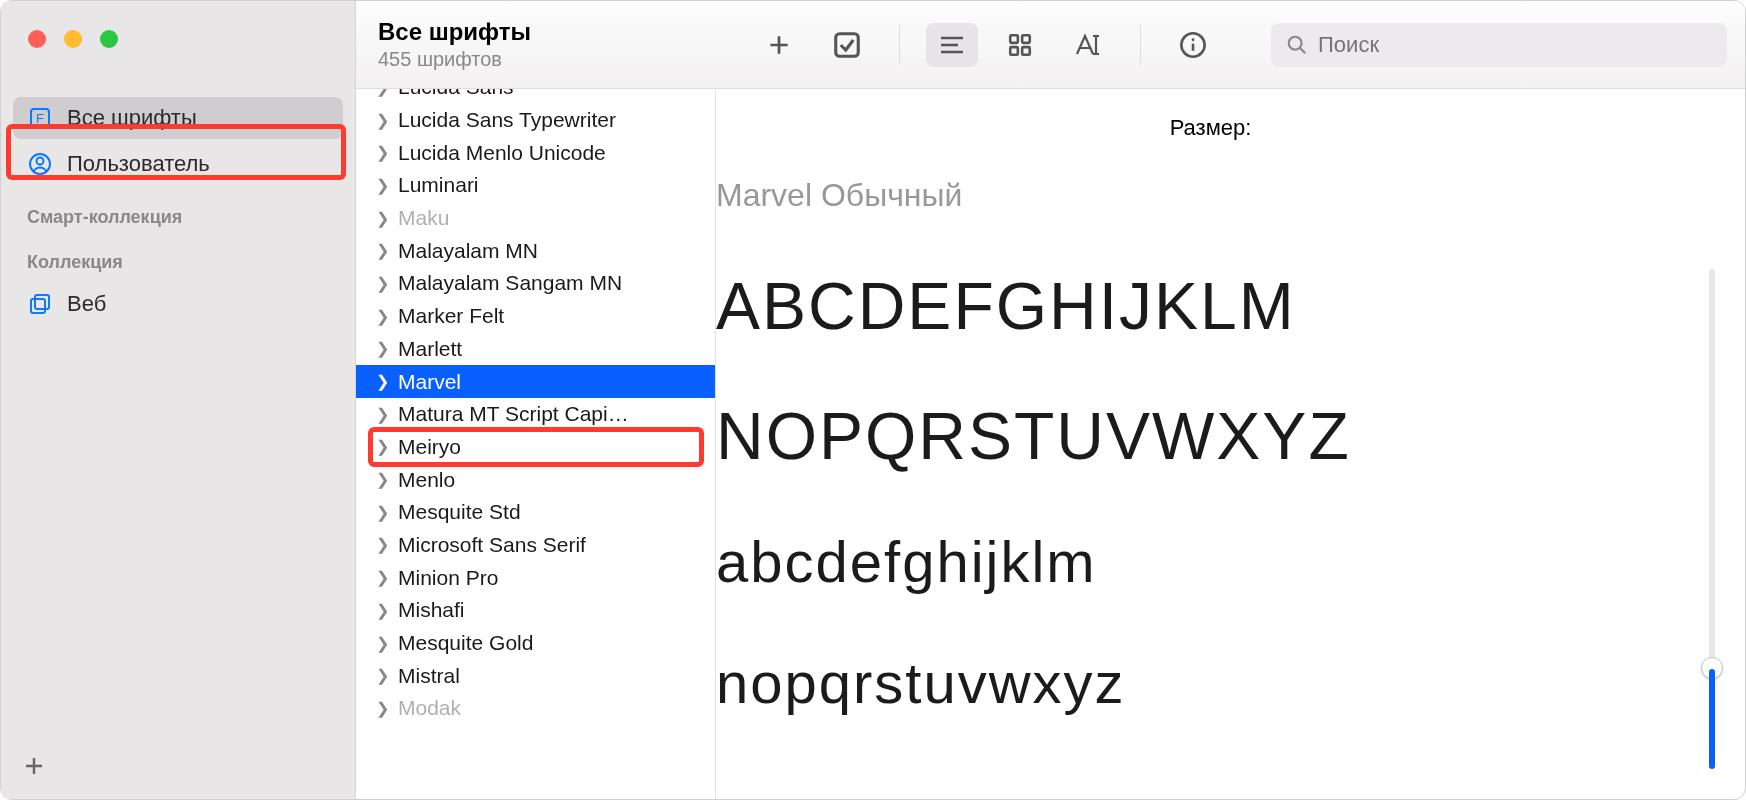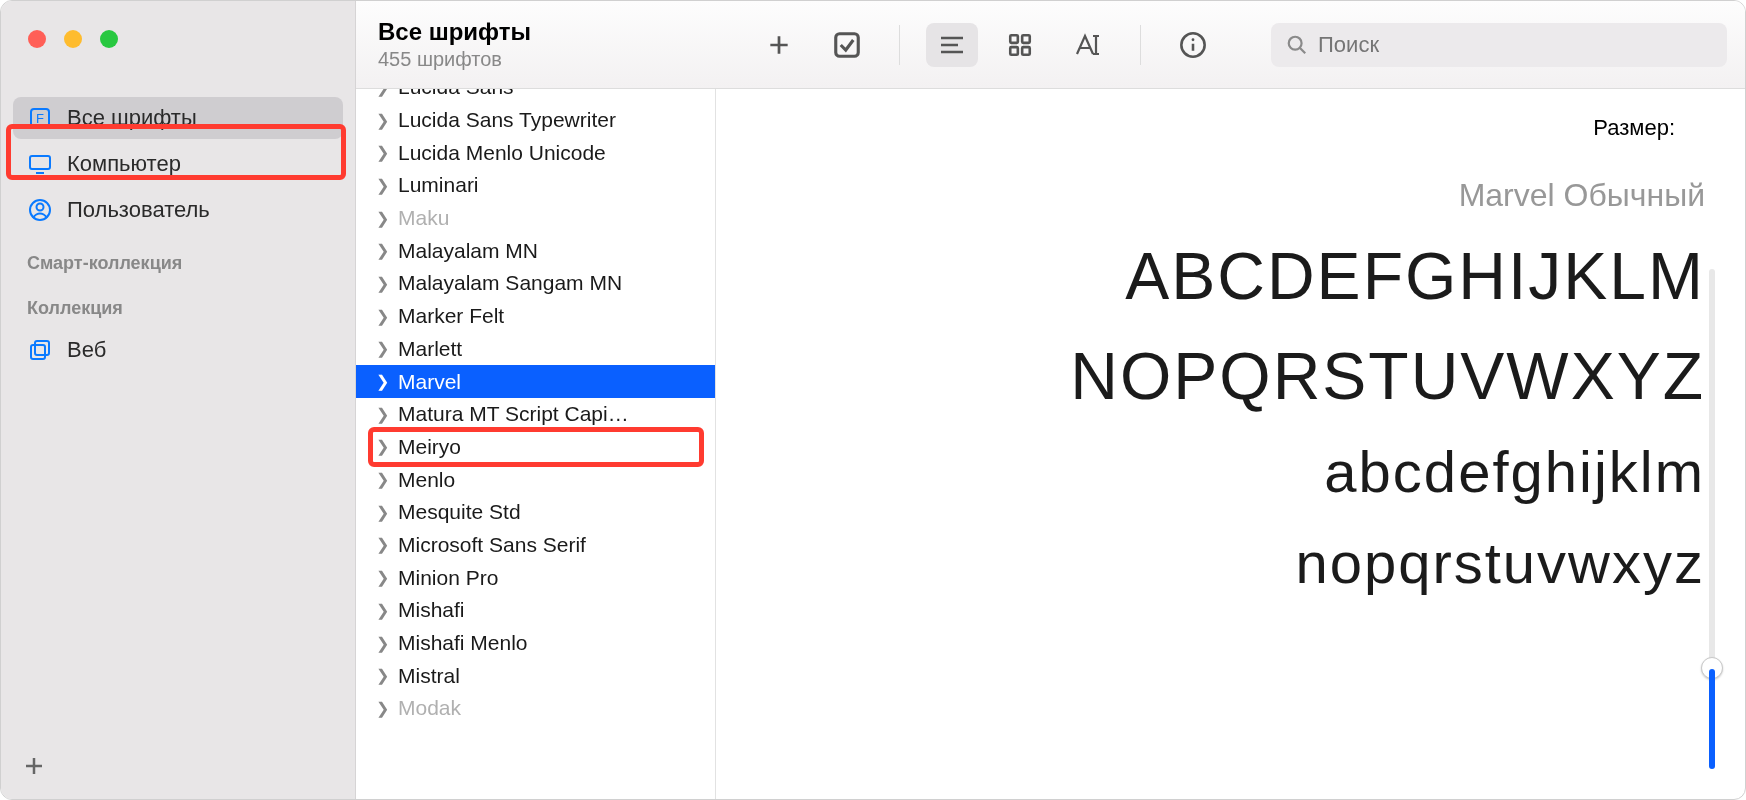--- a/index.html
+++ b/index.html
@@ -97,34 +97,34 @@
   flex: 1; height: 44px; border: 1px solid transparent;
   background: #eceaec; border-radius: 8px;
   display: flex; align-items: center; padding: 0 14px; gap: 10px;
   color: #8a8a8a; font-size: 22px;
 }
 .tb-search input { border: none; background: transparent; font-size: 22px; outline: none; width: 100%; color: #a16207; }
 
 
 .preview-split { display: flex; flex: 1; overflow: hidden; }
 .preview { flex: 1; display: flex; flex-direction: column; position: relative; padding-right: 40px; }
-.size-bar { display: flex; justify-content: flex-end; align-items: center; gap: 18px; padding: 26px 30px 10px; }
+.size-bar { display: flex; justify-content: center; align-items: center; gap: 18px; padding: 26px 30px 10px; }
 .size-label { font-size: 22px; }
 .size-select {
   font-size: 22px; padding: 6px 40px 6px 14px;
   border: none; background: transparent;
   -webkit-appearance: none; appearance: none;
 }
 .size-select-wrap { position: relative; display: flex; align-items: center; }
 .size-caret {
   width: 26px; height: 26px; background: #0a60ff; border-radius: 6px;
   display: flex; align-items: center; justify-content: center;
   margin-left: -6px;
 }
-.preview-body { flex: 1; display: flex; flex-direction: column; align-items: flex-end; padding-top: 26px; gap: 24px; }
+.preview-body { flex: 1; display: flex; flex-direction: column; align-items: flex-start; padding-top: 26px; gap: 54px; }
 .preview-fontname { font-size: 32px; color: #989898; }
 .preview-line { font-size: 66px; letter-spacing: 2px; color: #1b1b1b; font-family: "Arial Narrow", Arial, sans-serif; font-stretch: condensed; }
 .preview-line.lower { font-size: 58px; }
 
 .slider-rail {
   position: absolute; right: 30px; top: 180px; bottom: 30px; width: 6px;
   background: #e8e8e8; border-radius: 3px;
 }
 .slider-thumb {
   position: absolute; right: 22px; width: 22px; height: 22px;
@@ -158,29 +158,20 @@
               <svg width="24" height="24" viewBox="0 0 24 24" fill="none" stroke="#0a7aff" stroke-width="2">
                 <rect x="3" y="3" width="18" height="18" rx="3"></rect>
                 <text x="12" y="17" text-anchor="middle" font-size="13" fill="#0a7aff" stroke="none" font-family="Arial">F</text>
               </svg>
             </span>
             <span>Все шрифты</span>
           </div>
           <div class="sb-item">
             <span class="sb-ico">
               <svg width="24" height="24" viewBox="0 0 24 24" fill="none" stroke="#0a7aff" stroke-width="2">
-                <rect x="2" y="4" width="20" height="13" rx="2"></rect>
-                <line x1="8" y1="21" x2="16" y2="21"></line>
-              </svg>
-            </span>
-            <span>Компьютер</span>
-          </div>
-          <div class="sb-item">
-            <span class="sb-ico">
-              <svg width="24" height="24" viewBox="0 0 24 24" fill="none" stroke="#0a7aff" stroke-width="2">
                 <circle cx="12" cy="12" r="10"></circle>
                 <circle cx="12" cy="9" r="3.5"></circle>
                 <path d="M5 20c1.5-3 5-4.5 7-4.5s5.5 1.5 7 4.5"></path>
               </svg>
             </span>
             <span>Пользователь</span>
           </div>
         </div>
       <div class="sb-section">Смарт-коллекция</div>
       <div id="sb-smart">
@@ -340,21 +331,21 @@
             <div class="font-row" style="height: 32.7px;">
               <span class="chev">❯</span>
               <span>Minion Pro</span>
             </div>
             <div class="font-row" style="height: 32.7px;">
               <span class="chev">❯</span>
               <span>Mishafi</span>
             </div>
             <div class="font-row" style="height: 32.7px;">
               <span class="chev">❯</span>
-              <span>Mishafi Menlo</span>
+              <span>Mesquite Gold</span>
             </div>
             <div class="font-row" style="height: 32.7px;">
               <span class="chev">❯</span>
               <span>Mistral</span>
             </div>
             <div class="font-row disabled" style="height: 32.7px;">
               <span class="chev">❯</span>
               <span>Modak</span>
             </div>
           </div>

